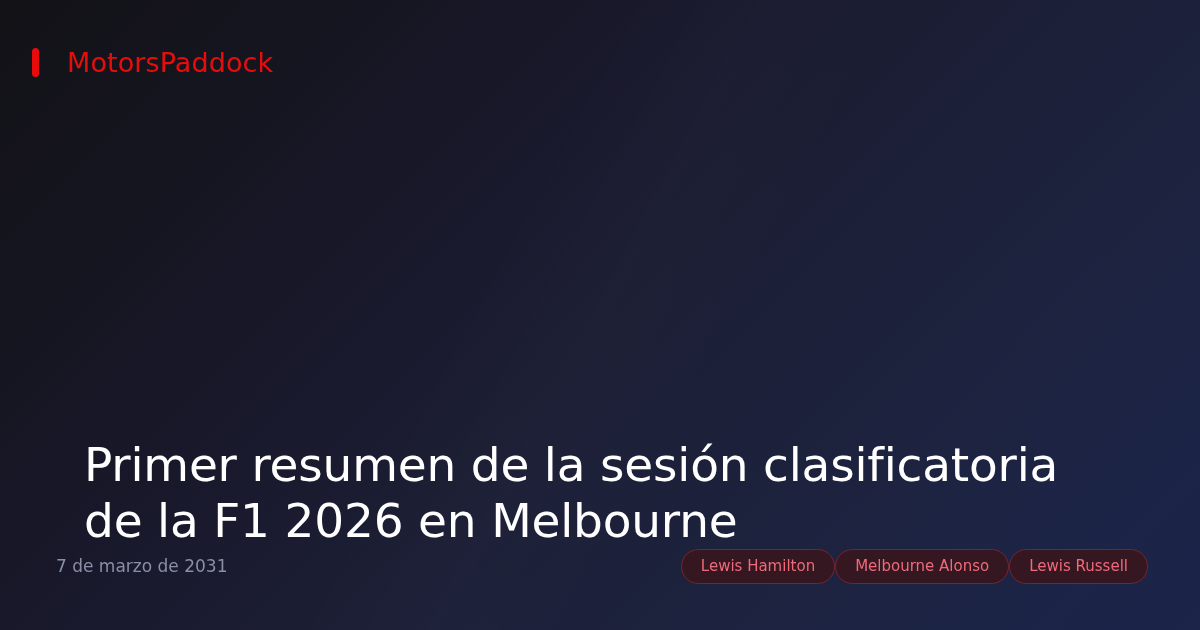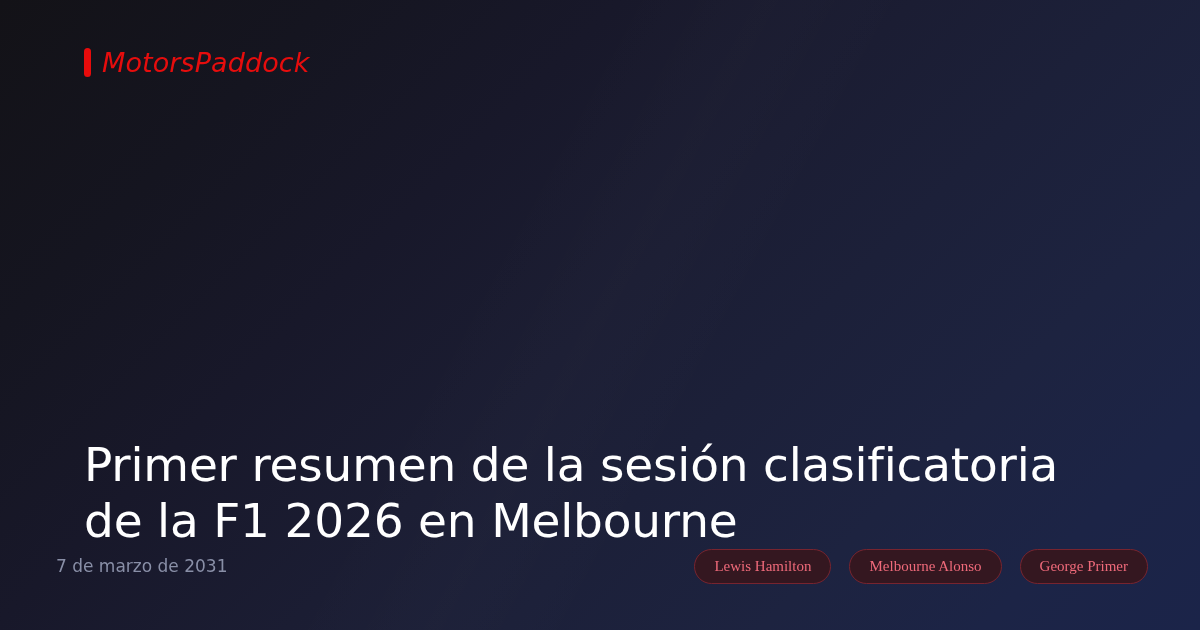--- a/index.html
+++ b/index.html
@@ -40,25 +40,24 @@
     background: linear-gradient(118deg,
       rgba(255,255,255,0.000) 40%,
       rgba(255,255,255,0.013) 50%,
       rgba(255,255,255,0.000) 60%);
   }
 
   
   .brand-row {
     position: relative;
     z-index: 2;
-    padding: 48px 56px 0 84px;
+    padding: 48px 56px 0 32px;
     display: flex;
     align-items: center;
-    gap: 11px;
-    font-style: italic;
+    gap: 28px;
   }
 
   .brand-bar {
     width: 7px;
     height: 29px;
     border-radius: 4px;
     background: #e80b0b;
     flex: 0 0 auto;
   }
 
@@ -107,23 +106,21 @@
     color: #898fa7;
     font-size: 17px;
     line-height: 1;
     font-weight: 400;
     white-space: nowrap;
   }
 
   .tag-list {
     display: flex;
     align-items: flex-start;
-    gap: 18px;
     flex-wrap: nowrap;
-    font-family: Liberation Serif, serif;
   }
 
   .tag-chip {
     display: inline-flex;
     align-items: center;
     justify-content: center;
     height: 33px;
     padding: 0 19px;
     border-radius: 999px;
     border: 1px solid #77242f;
@@ -147,17 +144,17 @@
   <main class="headline-wrap">
     <h1 class="headline">Primer resumen de la sesión clasificatoria de la F1 2026 en Melbourne</h1>
   </main>
 
   <footer class="footer-row">
     <span class="pub-date">7 de marzo de 2031</span>
 
     <div class="tag-list">
       <span class="tag-chip">Lewis Hamilton</span>
       <span class="tag-chip">Melbourne Alonso</span>
-      <span class="tag-chip">George Primer</span>
+      <span class="tag-chip">Lewis Russell</span>
     </div>
   </footer>
 
 </div>
 
 </body></html>

